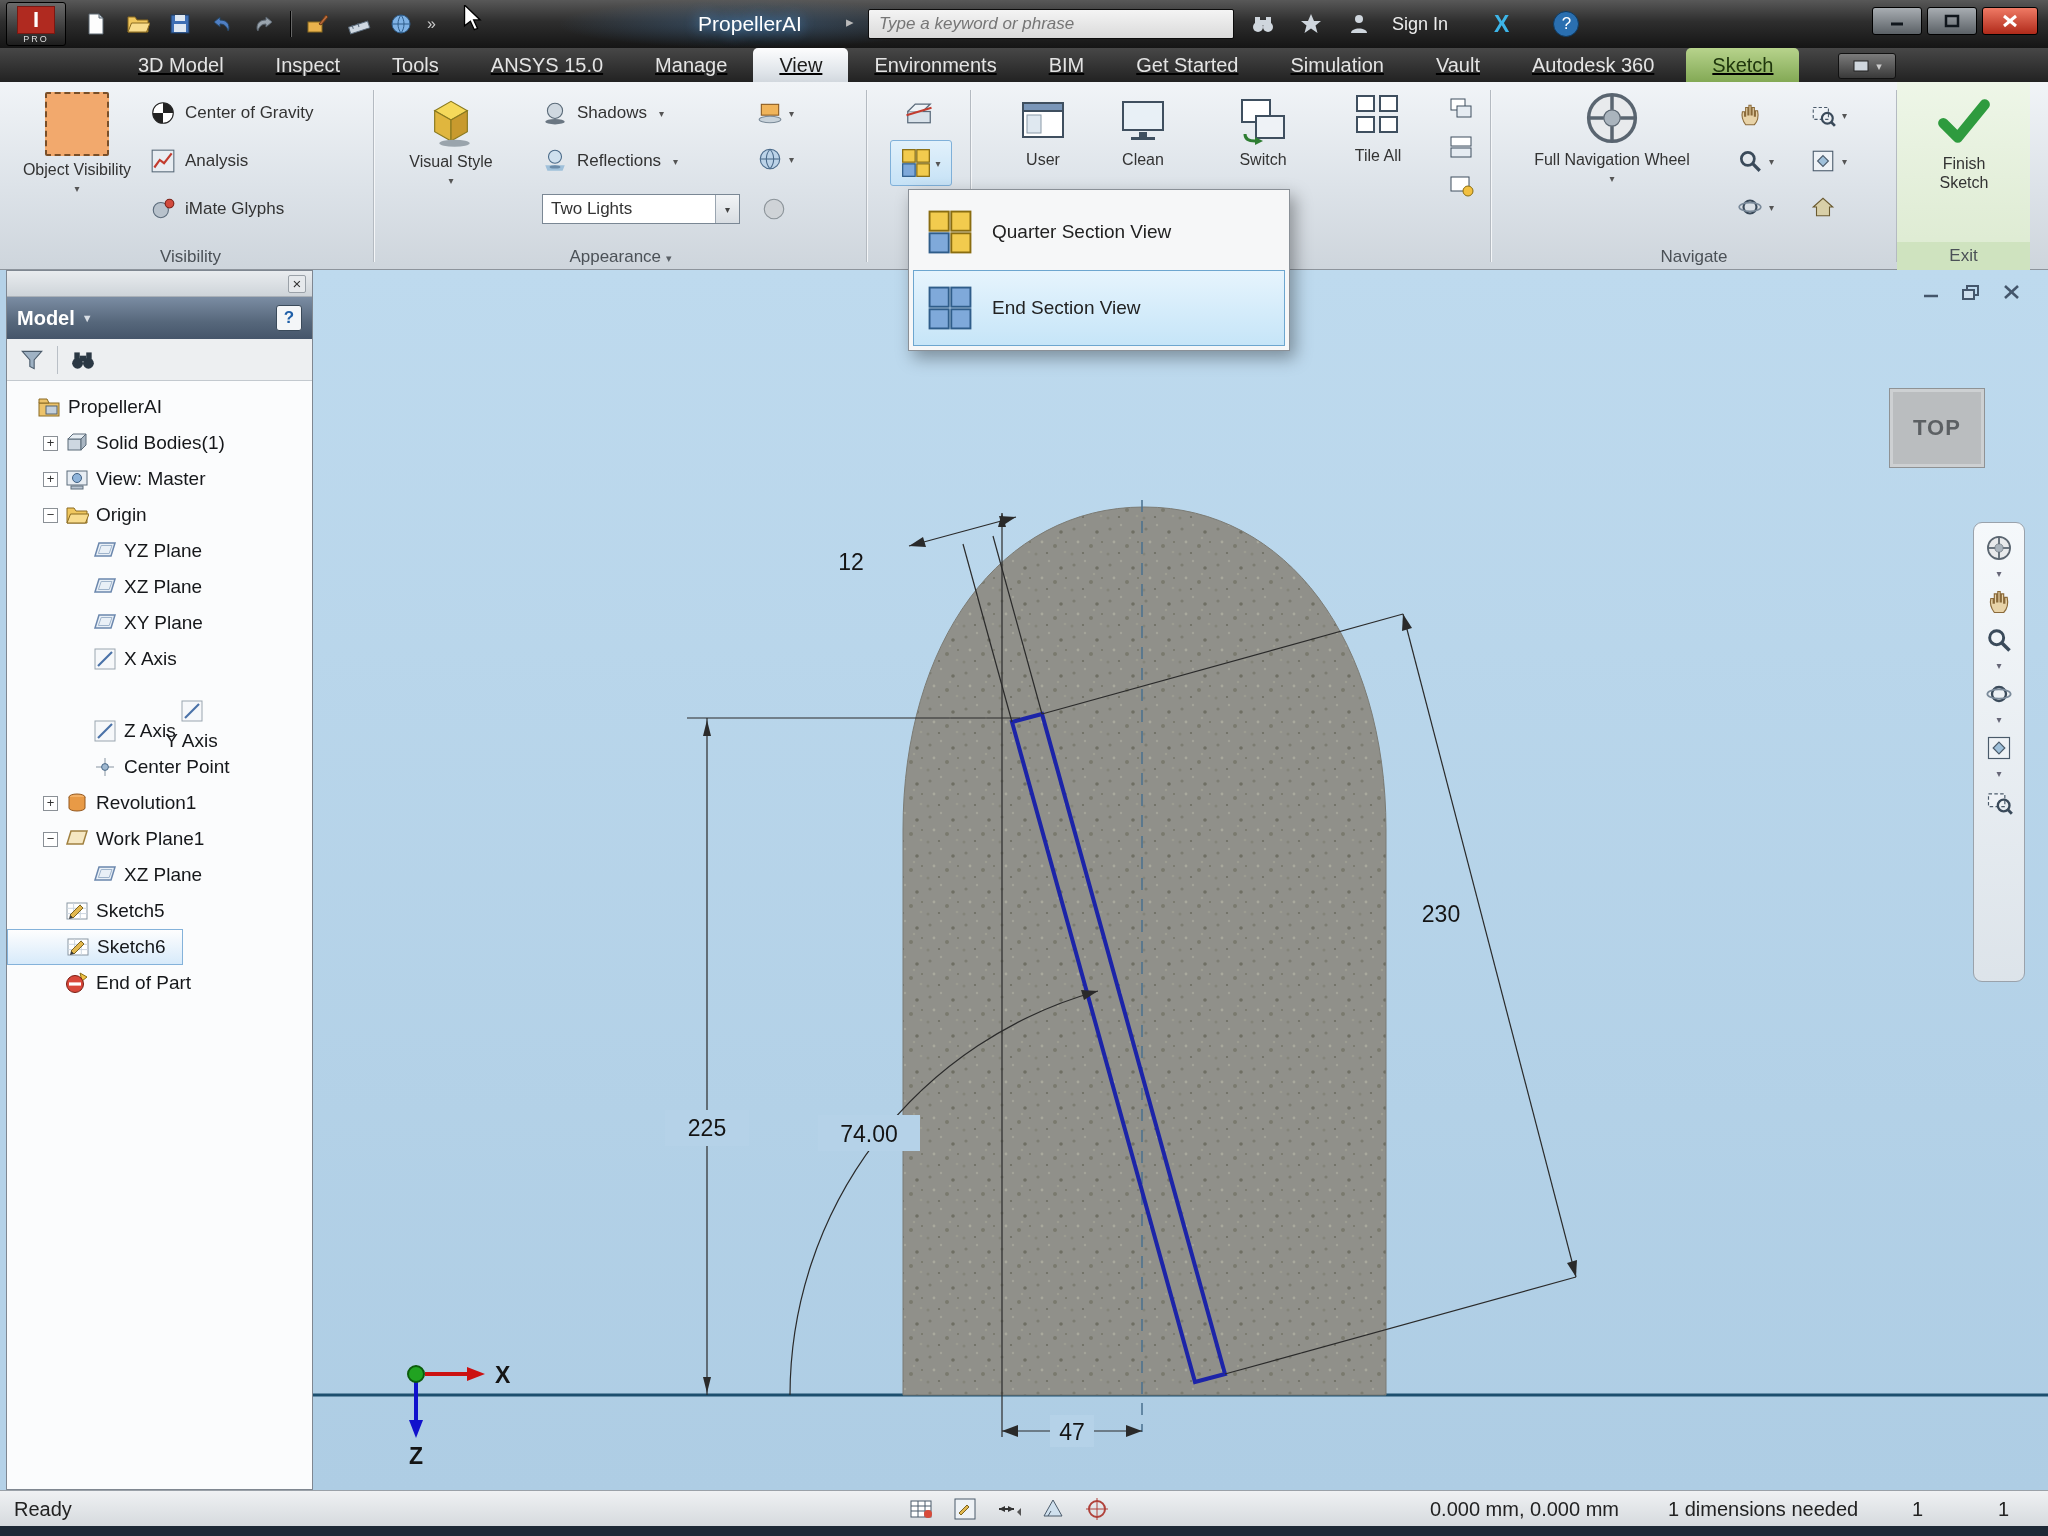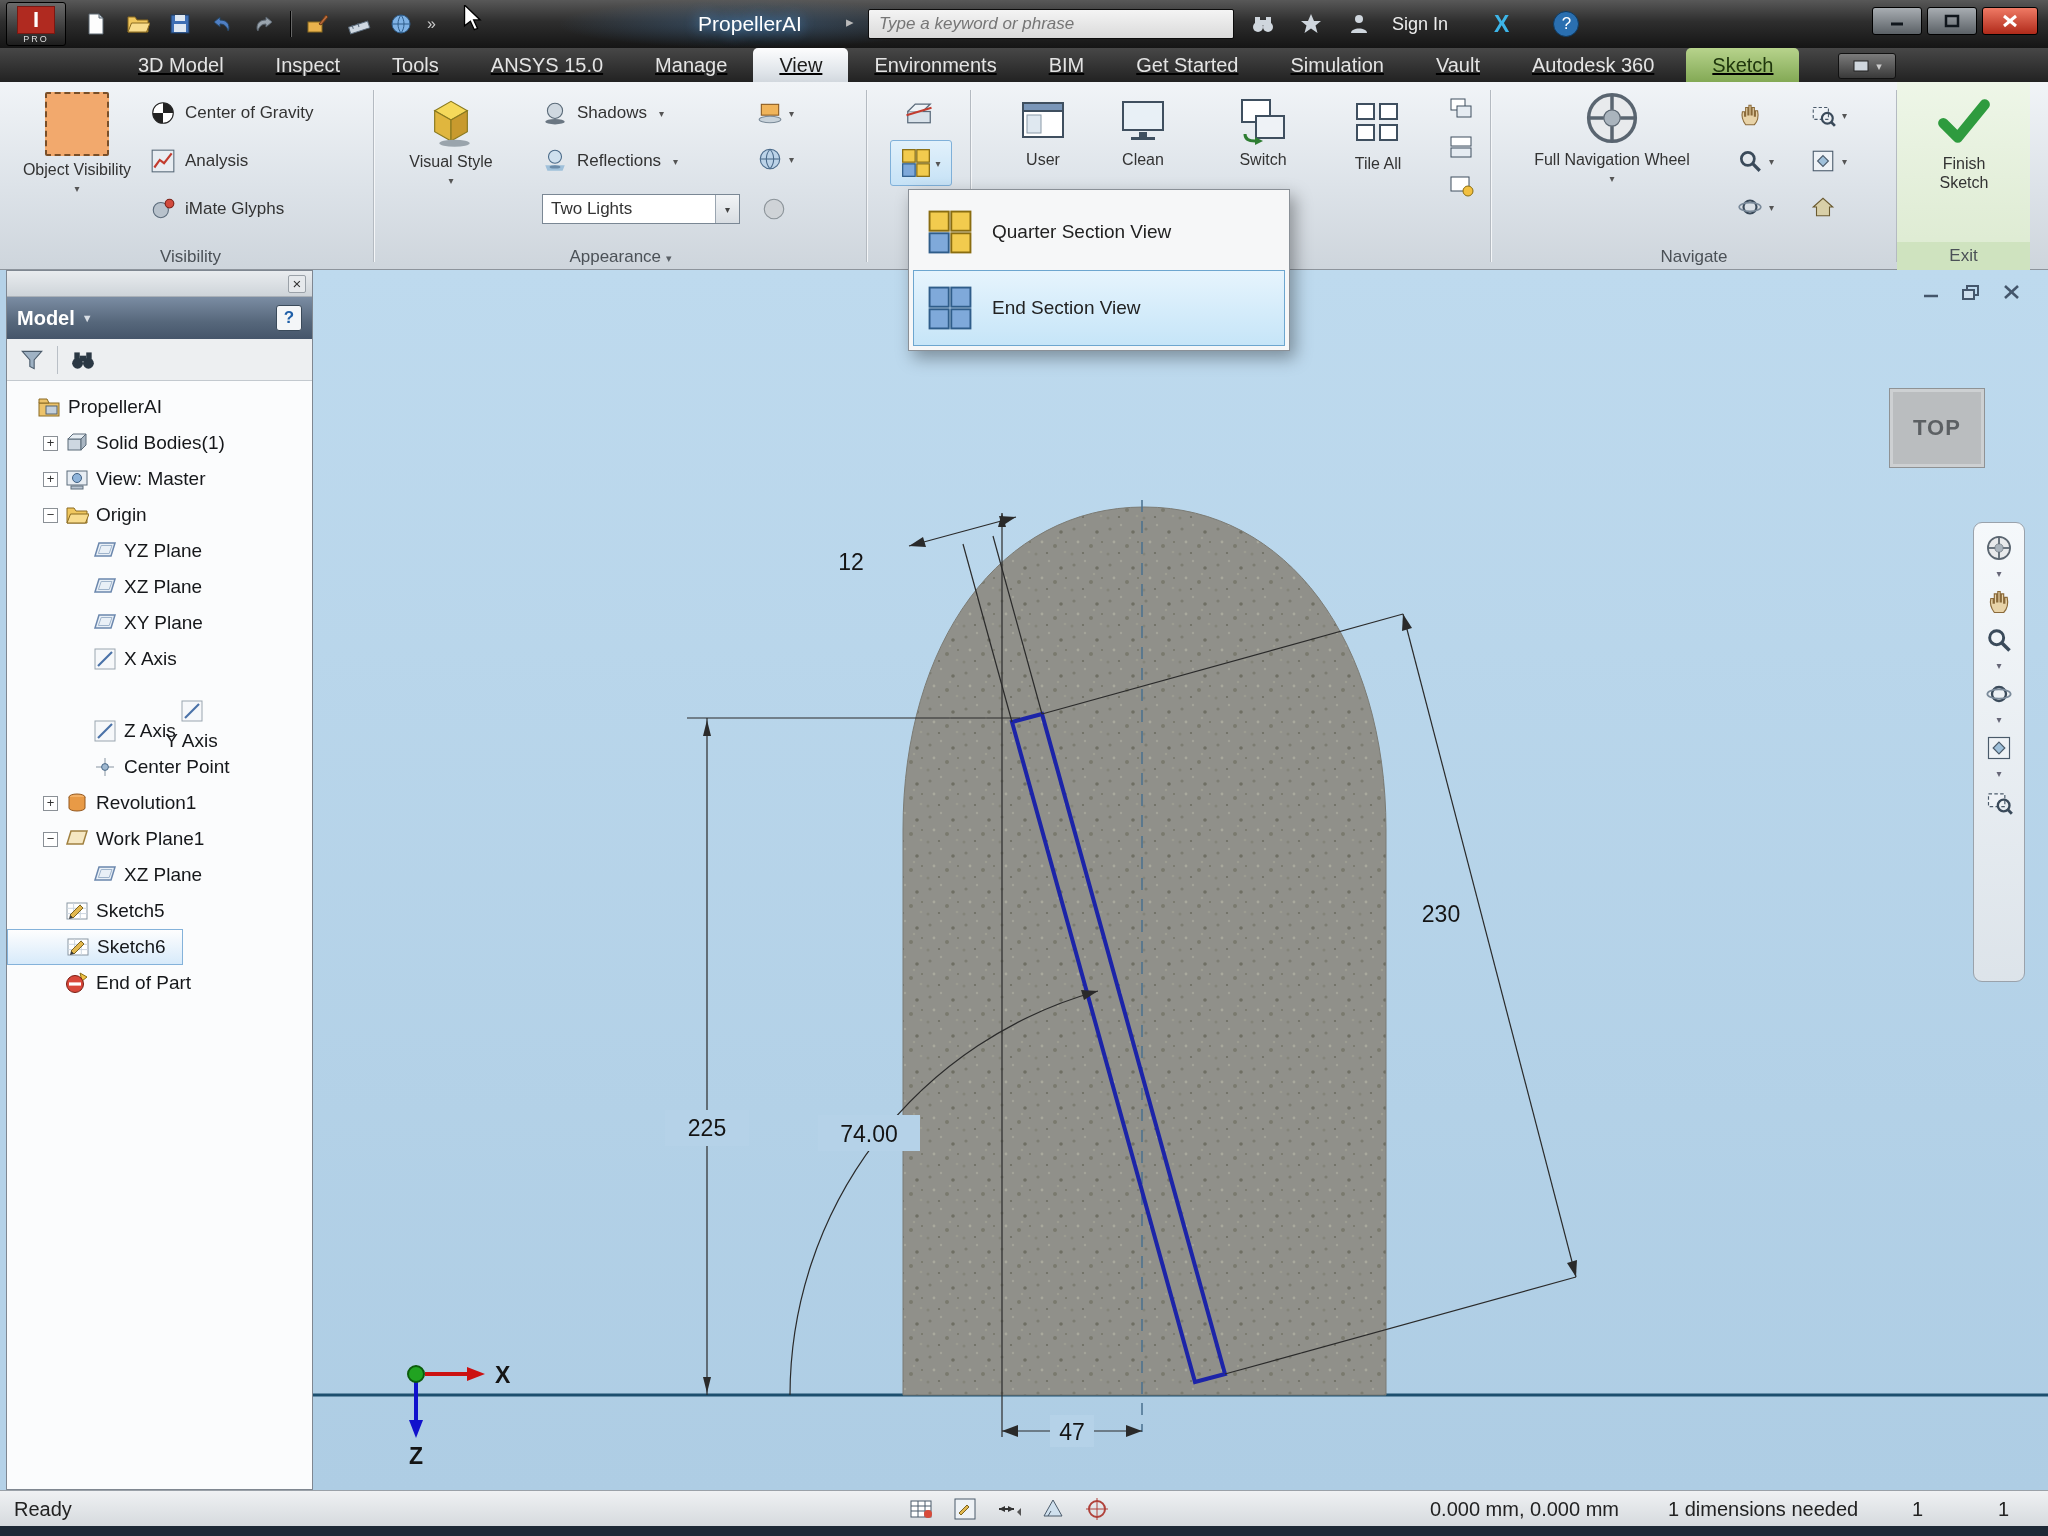--- a/index.html
+++ b/index.html
@@ -435,21 +435,21 @@
         <span>
             <svg width="52" height="52" viewBox="0 0 52 52">
               <rect x="5" y="6" width="28" height="22" fill="#fff" stroke="#3f4f5f" stroke-width="2"></rect>
               <rect x="19" y="22" width="28" height="22" fill="#eef2f6" stroke="#3f4f5f" stroke-width="2"></rect>
               <path d="M8 40 Q8 47 18 47" fill="none" stroke="#2e7d32" stroke-width="3"></path>
               <polygon points="18,43 26,47 18,51" fill="#2e7d32"></polygon>
             </svg>
           </span>
         <div class="blabel">Switch</div>
       </div>
-      <div class="bigbtn" style="left:359px;top:16px;width:96px">
+      <div class="bigbtn" style="left:359px;top:8px;width:96px">
         <span>
             <svg width="52" height="52" viewBox="0 0 52 52">
               <rect x="5" y="6" width="17" height="15" fill="#fff" stroke="#3f4f5f" stroke-width="2"></rect>
               <rect x="28" y="6" width="17" height="15" fill="#fff" stroke="#3f4f5f" stroke-width="2"></rect>
               <rect x="5" y="27" width="17" height="15" fill="#fff" stroke="#3f4f5f" stroke-width="2"></rect>
               <rect x="28" y="27" width="17" height="15" fill="#fff" stroke="#3f4f5f" stroke-width="2"></rect>
             </svg>
           </span>
         <div class="blabel">Tile All</div>
       </div>

